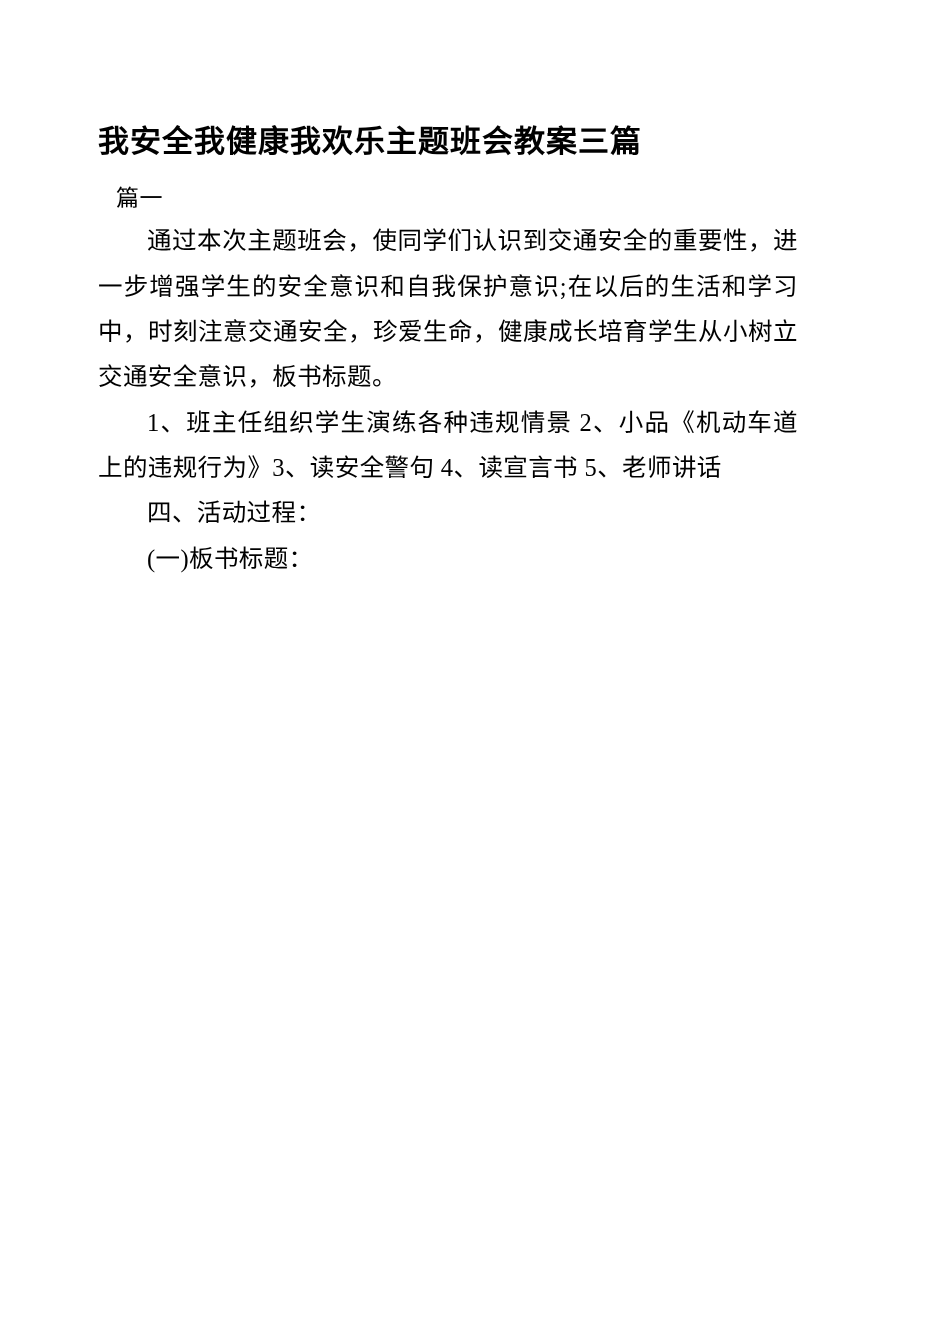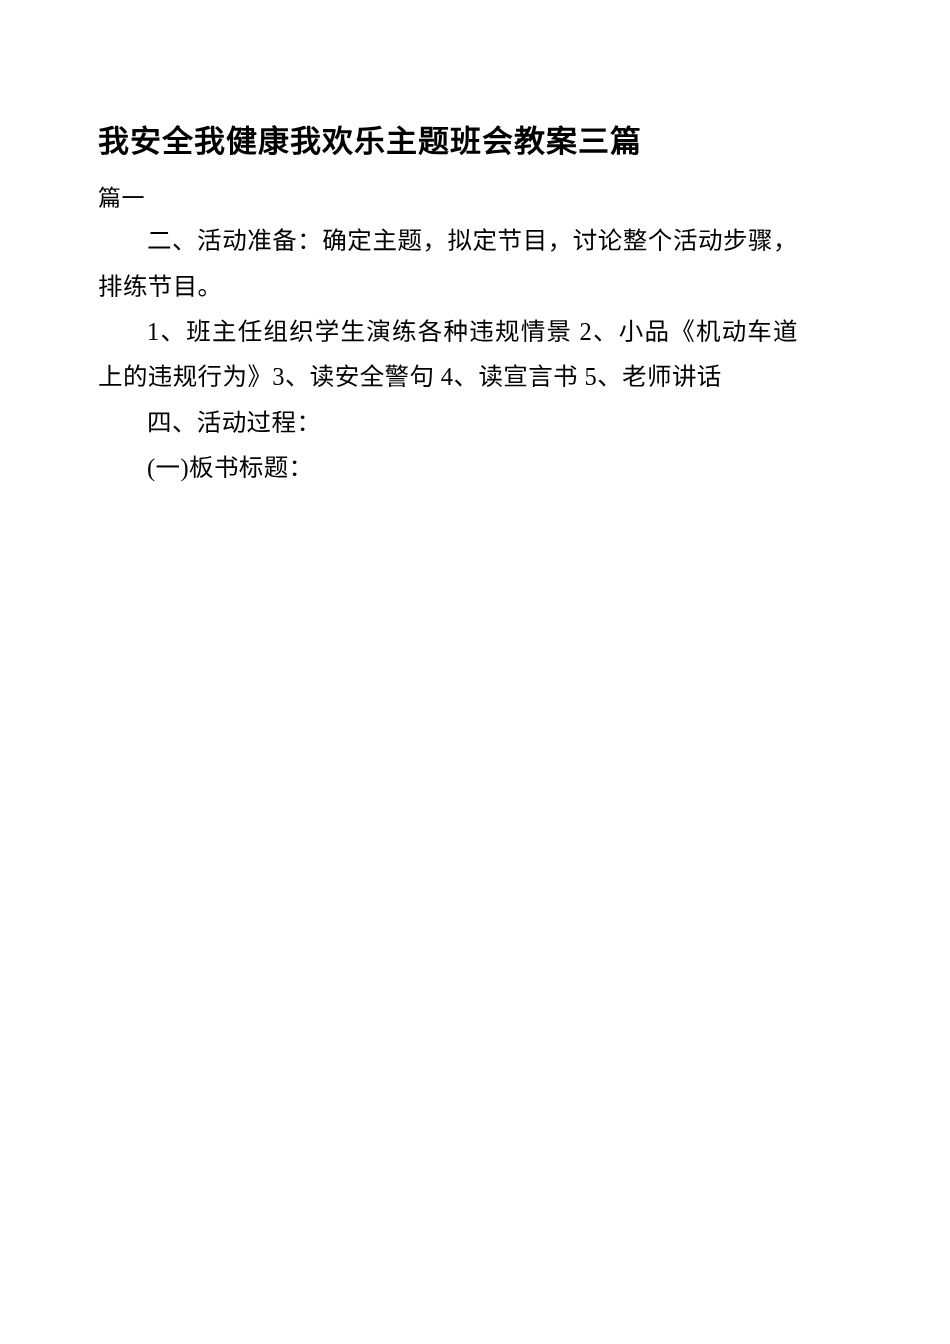--- a/index.html
+++ b/index.html
@@ -32,33 +32,34 @@
   .body-text {
     font-size: 24.5px;
     line-height: 1.85;
     letter-spacing: 0.4px;
     text-align: justify;
     text-justify: inter-ideograph;
     margin: 0;
   }
   .p-flush {
     text-indent: 0;
+    margin-left: 18px;
   }
   .p-indent {
     text-indent: 2em;
   }
   .section-label {
     font-size: 23px;
     line-height: 1.7;
   }
 </style>
 </head>
 <body>
 
 <div class="page">
   <h1 class="doc-title">我安全我健康我欢乐主题班会教案三篇</h1>
 
   <p class="body-text section-label p-flush">篇一</p>
-  <p class="body-text p-indent">二、活动准备：确定主题，拟定节目，讨论整个活动步骤，排练节目。</p>
+  <p class="body-text p-indent">通过本次主题班会，使同学们认识到交通安全的重要性，进一步增强学生的安全意识和自我保护意识;在以后的生活和学习中，时刻注意交通安全，珍爱生命，健康成长培育学生从小树立交通安全意识，板书标题。</p>
   <p class="body-text p-indent">1、班主任组织学生演练各种违规情景 2、小品《机动车道上的违规行为》3、读安全警句 4、读宣言书 5、老师讲话</p>
   <p class="body-text p-indent">四、活动过程：</p>
   <p class="body-text p-indent">(一)板书标题：</p>
 </div>
 
 </body></html>

